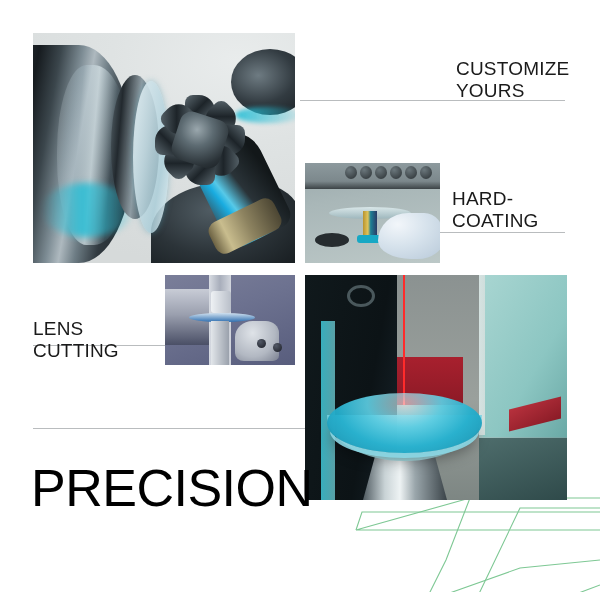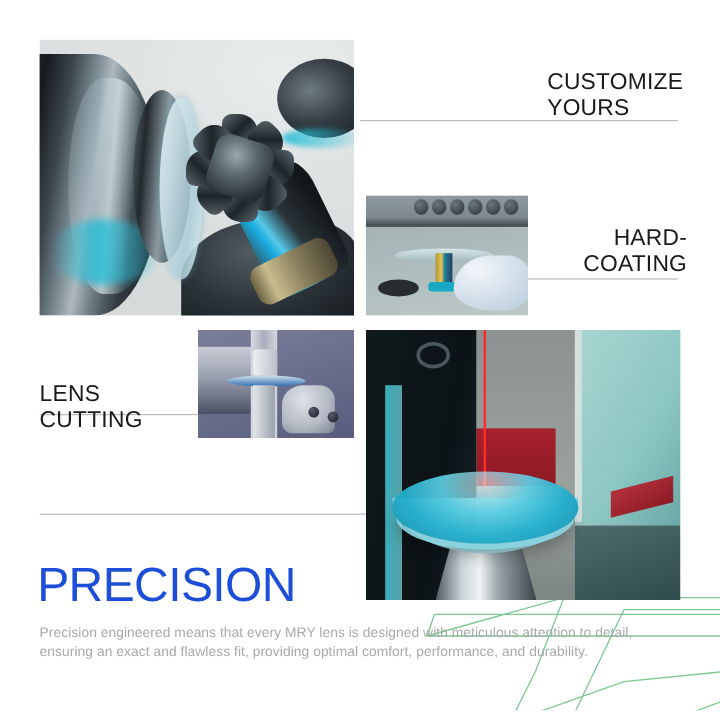--- a/index.html
+++ b/index.html
@@ -223,32 +223,32 @@
     position: absolute;
     font-family: "Liberation Sans", sans-serif;
     font-size: 19px;
     line-height: 22px;
     letter-spacing: 0.2px;
     color: #1a1a1a;
     font-weight: 400;
     white-space: pre-line;
   }
   #label-customize { left: 456px; top: 58px; }
-  #label-hardcoat  { left: 486px; top: 188px; text-align: right; }
+  #label-hardcoat  { left: 452px; top: 188px; }
   #label-lenscut   { left: 33px;  top: 318px; }
   #label-engrave   { left: 33px;  top: 398px; }
 
   
   #headline {
     position: absolute;
     left: 31px; top: 466px;
-    font-size: 40px;
+    font-size: 52px;
     line-height: 44px;
     letter-spacing: -0.5px;
-    color: #1d4ed8;
+    color: #000000;
     font-weight: 400;
   }
   #bodycopy {
     position: absolute;
     left: 33px; top: 521px;
     width: 506px;
     font-size: 11.5px;
     line-height: 15.5px;
     color: #a7a9ab;
     letter-spacing: 0.05px;
@@ -349,15 +349,14 @@
   <div class="rule" style="left:33px;  top:428px; width:272px;"></div>
 
   <div class="label" id="label-customize">CUSTOMIZE
 YOURS</div>
   <div class="label" id="label-hardcoat">HARD-
 COATING</div>
   <div class="label" id="label-lenscut">LENS
 CUTTING</div>
 
   <div id="headline">PRECISION</div>
-  <div id="bodycopy">Precision engineered means that every MRY lens is designed with meticulous attention to detail, ensuring an exact and flawless fit, providing optimal comfort, performance, and durability.</div>
 
 </div>
 
 </body></html>

